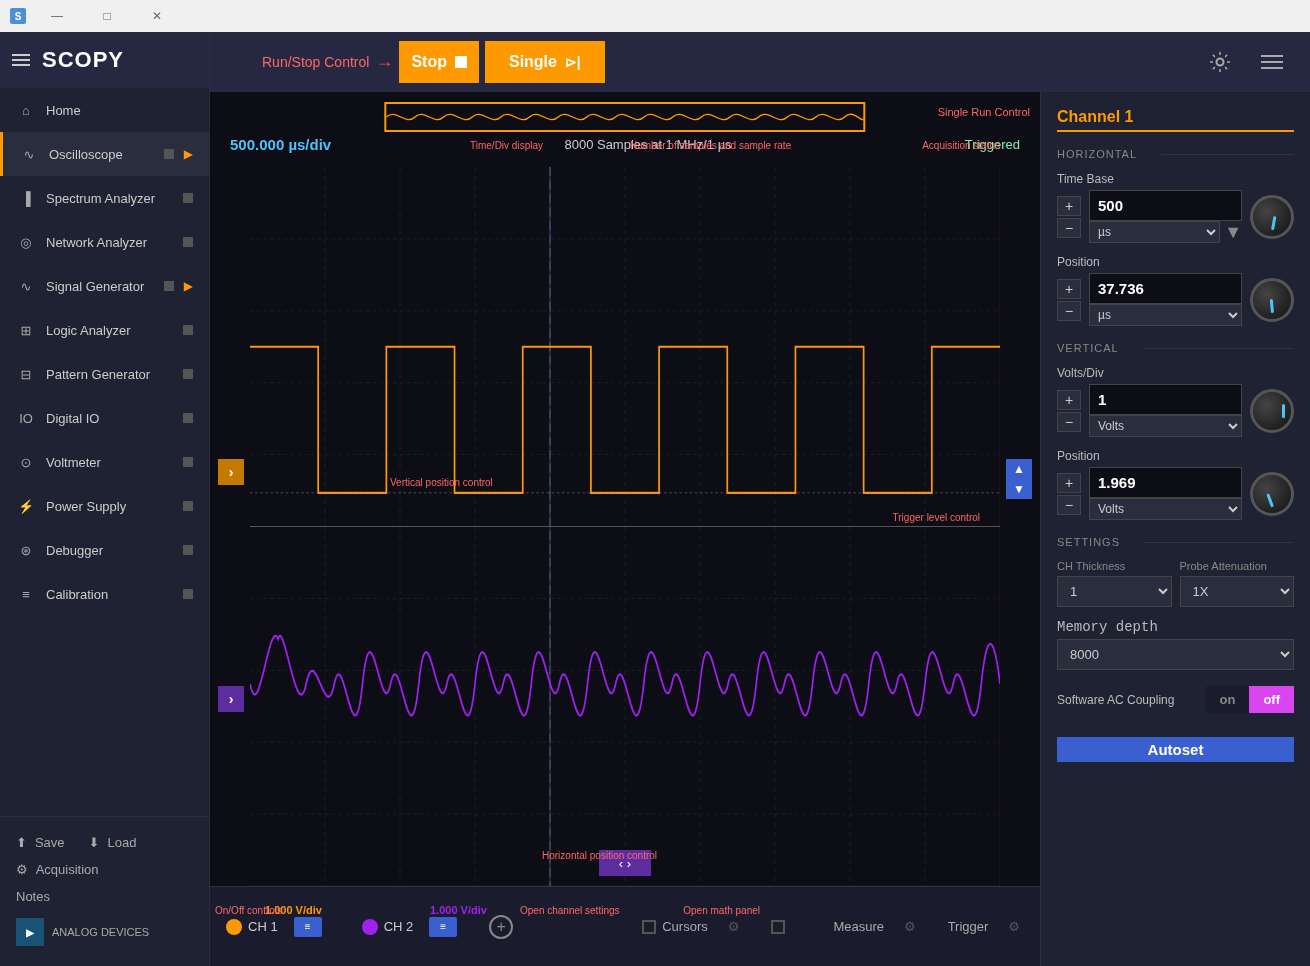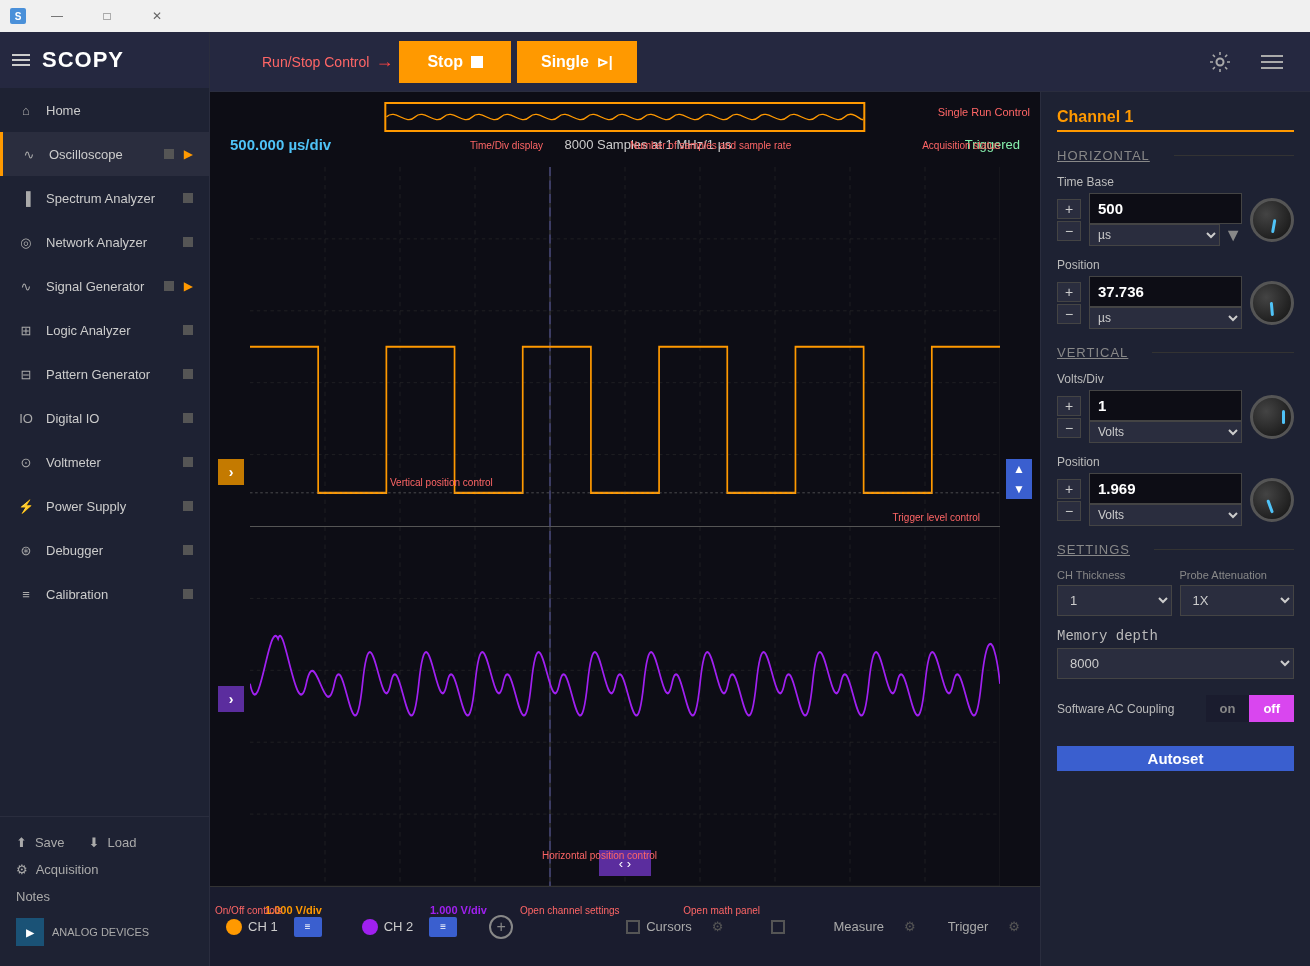--- a/index.html
+++ b/index.html
@@ -33,21 +33,21 @@
     .sidebar-footer { padding: 12px 16px; border-top: 1px solid #2a2d3e; }
     .sidebar-footer-item { display: flex; align-items: center; gap: 8px; padding: 6px 0; cursor: pointer; color: #aaa; }
     .analog-devices { display: flex; align-items: center; gap: 8px; padding: 8px 0; color: #aaa; font-size: 11px; }
     .ad-logo { width: 28px; height: 28px; background: #1a5276; display: flex; align-items: center; justify-content: center; color: white; font-weight: bold; font-size: 10px; }
 
     
     .main-content { flex: 1; display: flex; flex-direction: column; background: #1a1c2e; }
 
     
     .toolbar { height: 60px; background: #252840; display: flex; align-items: center; padding: 0 20px; gap: 16px; border-bottom: 1px solid #2a2d3e; }
-    .btn-stop { background: #f90; color: white; border: none; padding: 12px 28px; font-size: 16px; font-weight: bold; cursor: pointer; display: flex; align-items: center; gap: 8px; }
+    .btn-stop { background: #f90; color: white; border: none; padding: 12px 12px; font-size: 16px; font-weight: bold; cursor: pointer; display: flex; align-items: center; gap: 8px; }
     .btn-stop-icon { width: 12px; height: 12px; background: white; display: inline-block; }
     .btn-single { background: #f90; color: white; border: none; padding: 12px 24px; font-size: 16px; font-weight: bold; cursor: pointer; display: flex; align-items: center; gap: 8px; }
     .toolbar-icon-btn { width: 36px; height: 36px; display: flex; align-items: center; justify-content: center; color: #aaa; cursor: pointer; }
 
     
     .osc-container { display: flex; flex: 1; overflow: hidden; }
     
     
     .scope-display { flex: 1; background: #0d0d15; position: relative; }
     
@@ -70,21 +70,21 @@
     .ch-label { color: #ccc; font-size: 13px; }
     .add-btn { width: 24px; height: 24px; border-radius: 50%; border: 2px solid #888; display: flex; align-items: center; justify-content: center; color: #888; cursor: pointer; font-size: 16px; }
     .scope-bottom-spacer { flex: 1; }
     .bottom-ctrl-btn { display: flex; align-items: center; gap: 6px; cursor: pointer; color: #aaa; }
     .checkbox-rect { width: 14px; height: 14px; border: 2px solid #555; background: transparent; }
 
     
     .right-panel { width: 270px; background: #1e2233; border-left: 1px solid #2a2d3e; overflow-y: auto; padding: 16px; }
     .rp-channel-title { color: #f90; font-size: 16px; font-weight: bold; margin-bottom: 4px; }
     .rp-divider { height: 2px; background: #f90; margin-bottom: 16px; }
-    .rp-section-label { color: #888; font-size: 13px; letter-spacing: 1px; margin-bottom: 12px; display: flex; align-items: center; gap: 24px; text-decoration: underline; }
+    .rp-section-label { color: #888; font-size: 11px; letter-spacing: 1px; margin-bottom: 12px; display: flex; align-items: center; gap: 24px; }
     .rp-section-line { flex: 1; height: 1px; background: #333; }
     .rp-control { display: flex; align-items: center; gap: 8px; margin-bottom: 8px; }
     .rp-plus-minus { display: flex; flex-direction: column; gap: 2px; }
     .rp-pm-btn { width: 24px; height: 20px; background: #2a2d3e; border: 1px solid #444; color: #ccc; cursor: pointer; display: flex; align-items: center; justify-content: center; font-size: 14px; }
     .rp-input-group { flex: 1; }
     .rp-input-box { background: #0d0d15; border: 1px solid #444; color: white; width: 100%; padding: 6px 8px; font-size: 15px; font-weight: bold; }
     .rp-unit-row { display: flex; align-items: center; gap: 4px; }
     .rp-unit-dropdown { background: #2a2d3e; border: 1px solid #444; color: #ccc; padding: 2px 4px; font-size: 12px; flex: 1; }
     .rp-knob-container { display: flex; align-items: center; justify-content: center; }
     .rp-knob { width: 44px; height: 44px; border-radius: 50%; background: radial-gradient(circle at 35% 35%, #444, #111); border: 3px solid #555; position: relative; display: flex; align-items: center; justify-content: center; }
@@ -403,21 +403,21 @@
           <div style="position:absolute;bottom:50px;right:280px;color:#ff6666;font-size:10px;">Open math panel</div>
 
           <div class="scope-bottom-spacer"></div>
 
           <div class="bottom-ctrl-btn">
             <div class="checkbox-rect"></div>
             <span>Cursors</span>
           </div>
           <div style="color:#555;margin:0 4px;">⚙</div>
 
-          <div class="bottom-ctrl-btn" style="margin-left:28px;gap:48px;">
+          <div class="bottom-ctrl-btn" style="margin-left:12px;gap:48px;">
             <div class="checkbox-rect"></div>
             <span>Measure</span>
           </div>
           <div style="color:#555;margin:0 4px;">⚙</div>
 
           <div class="bottom-ctrl-btn" style="margin-left:12px;">
             <span>Trigger</span>
           </div>
           <div style="color:#555;margin:0 4px;">⚙</div>
         </div>

